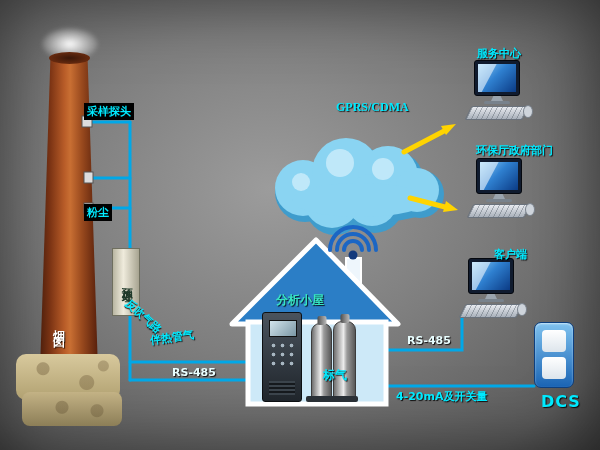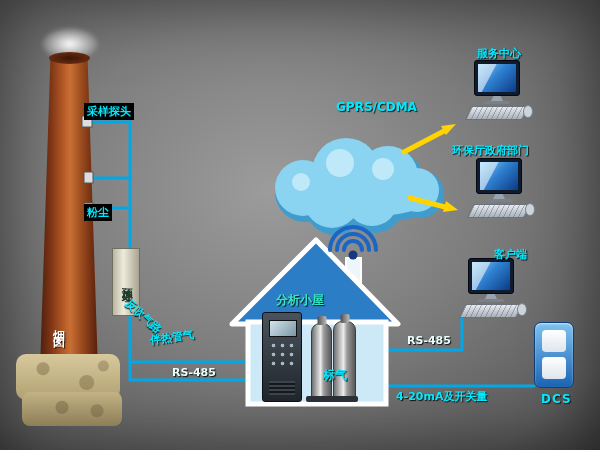--- a/index.html
+++ b/index.html
@@ -91,28 +91,28 @@
     white-space:nowrap;text-shadow:1px 1px 1px rgba(0,0,0,.85);}
   .lbl.boxed{background:#000;padding:1px 3px;}
   .l-probe{left:84px;top:103px;}
   .l-pft{left:76px;top:159px;}
   .l-dust{left:84px;top:192px;margin-top:12px;}
   .l-blow{left:132px;top:296px;transform:rotate(42deg);transform-origin:left top;}
   .l-heat{left:150px;top:330px;transform:rotate(-8deg);}
   .l-rs485l{left:172px;top:366px;color:#e9feff;}
   .l-cabin{left:276px;top:292px;color:#37e6c2;font-size:12px;}
   .l-stdgas{left:323px;top:367px;font-size:12px;}
-  .l-cloud{left:336px;top:100px;font-size:12px;line-height:15px;text-align:center;}
+  .l-cloud{left:336px;top:100px;font-size:12px;line-height:15px;text-align:center;font-family:Liberation Serif, serif;}
   .l-cloud span{display:block;}
   .l-svc{left:477px;top:46px;}
-  .l-epa{left:452px;top:143px;}
+  .l-epa{left:476px;top:143px;}
   .l-client{left:494px;top:247px;}
   .l-rs485r{left:407px;top:334px;color:#e9feff;}
   .l-analog{left:396px;top:389px;}
-  .l-dcs{left:541px;top:392px;font-size:12px;letter-spacing:1px;}
+  .l-dcs{left:541px;top:392px;font-size:16px;letter-spacing:1px;}
   .l-chimney{position:absolute;left:50px;top:320px;z-index:3;writing-mode:vertical-rl;
     color:#ffffff;font-size:12px;font-weight:bold;letter-spacing:5px;text-shadow:1px 1px 1px rgba(0,0,0,.7);}
 </style>
 </head>
 <body>
 
 <div class="stage">
 
   <div class="smoke"></div>
   <div class="chimney"></div>

